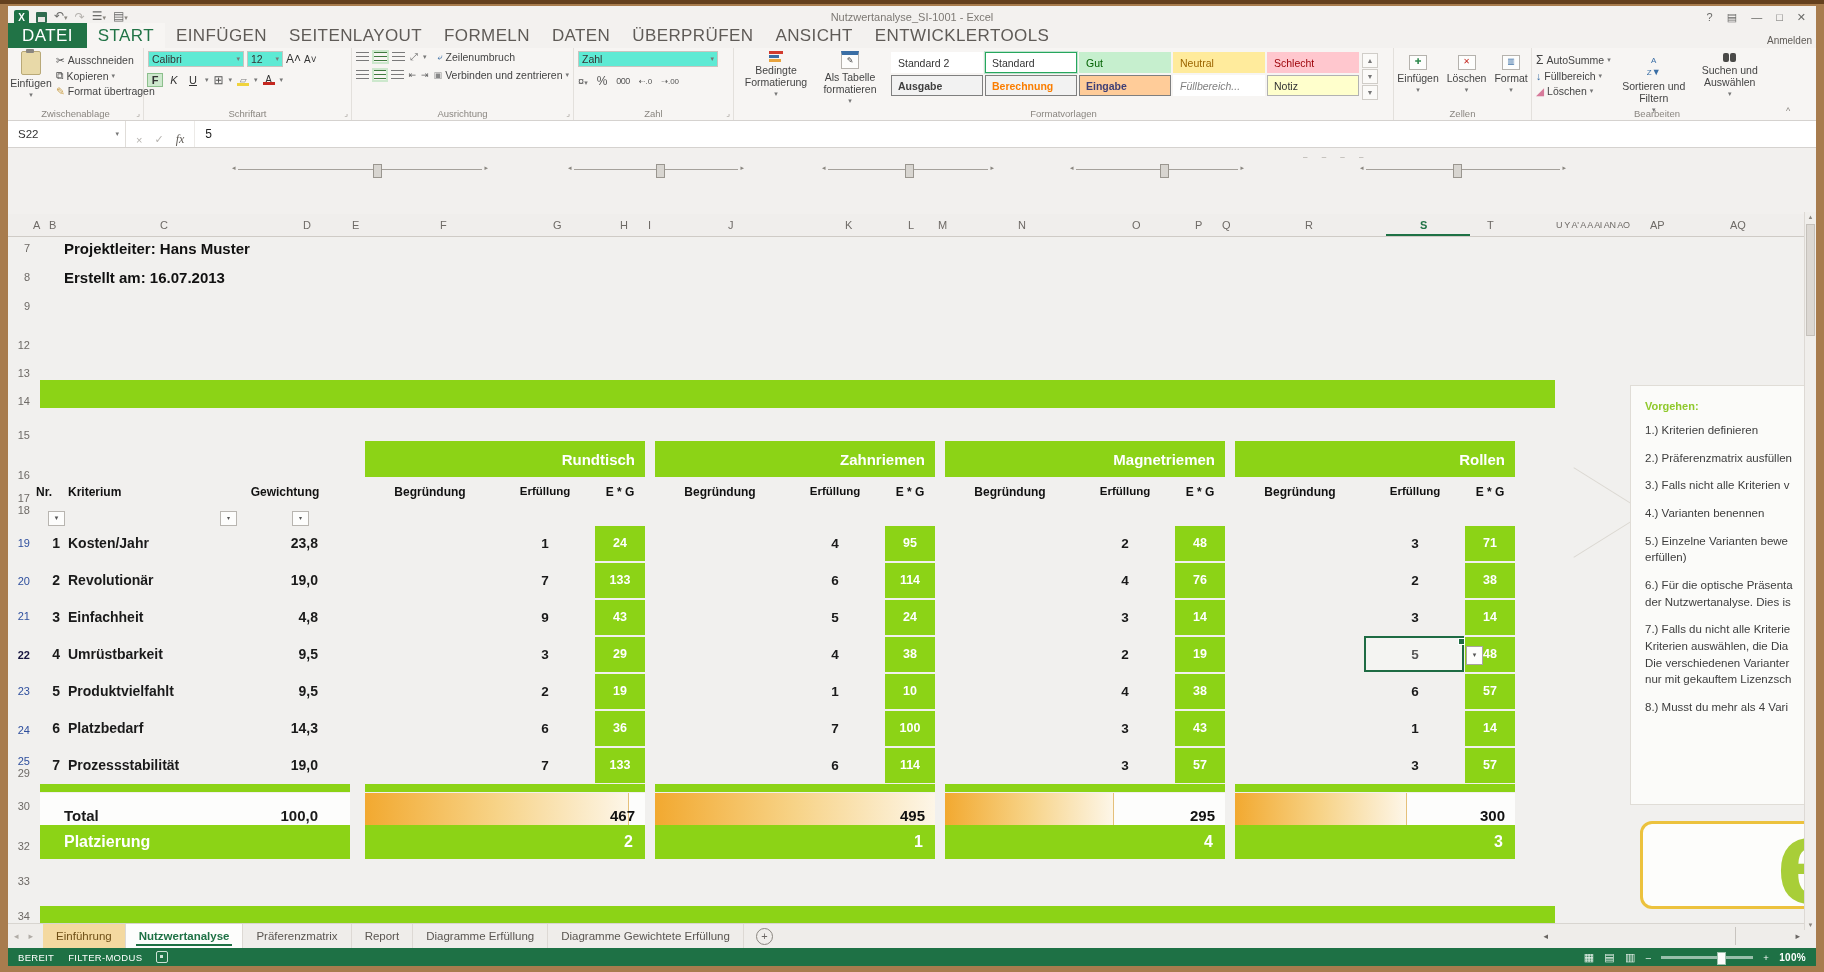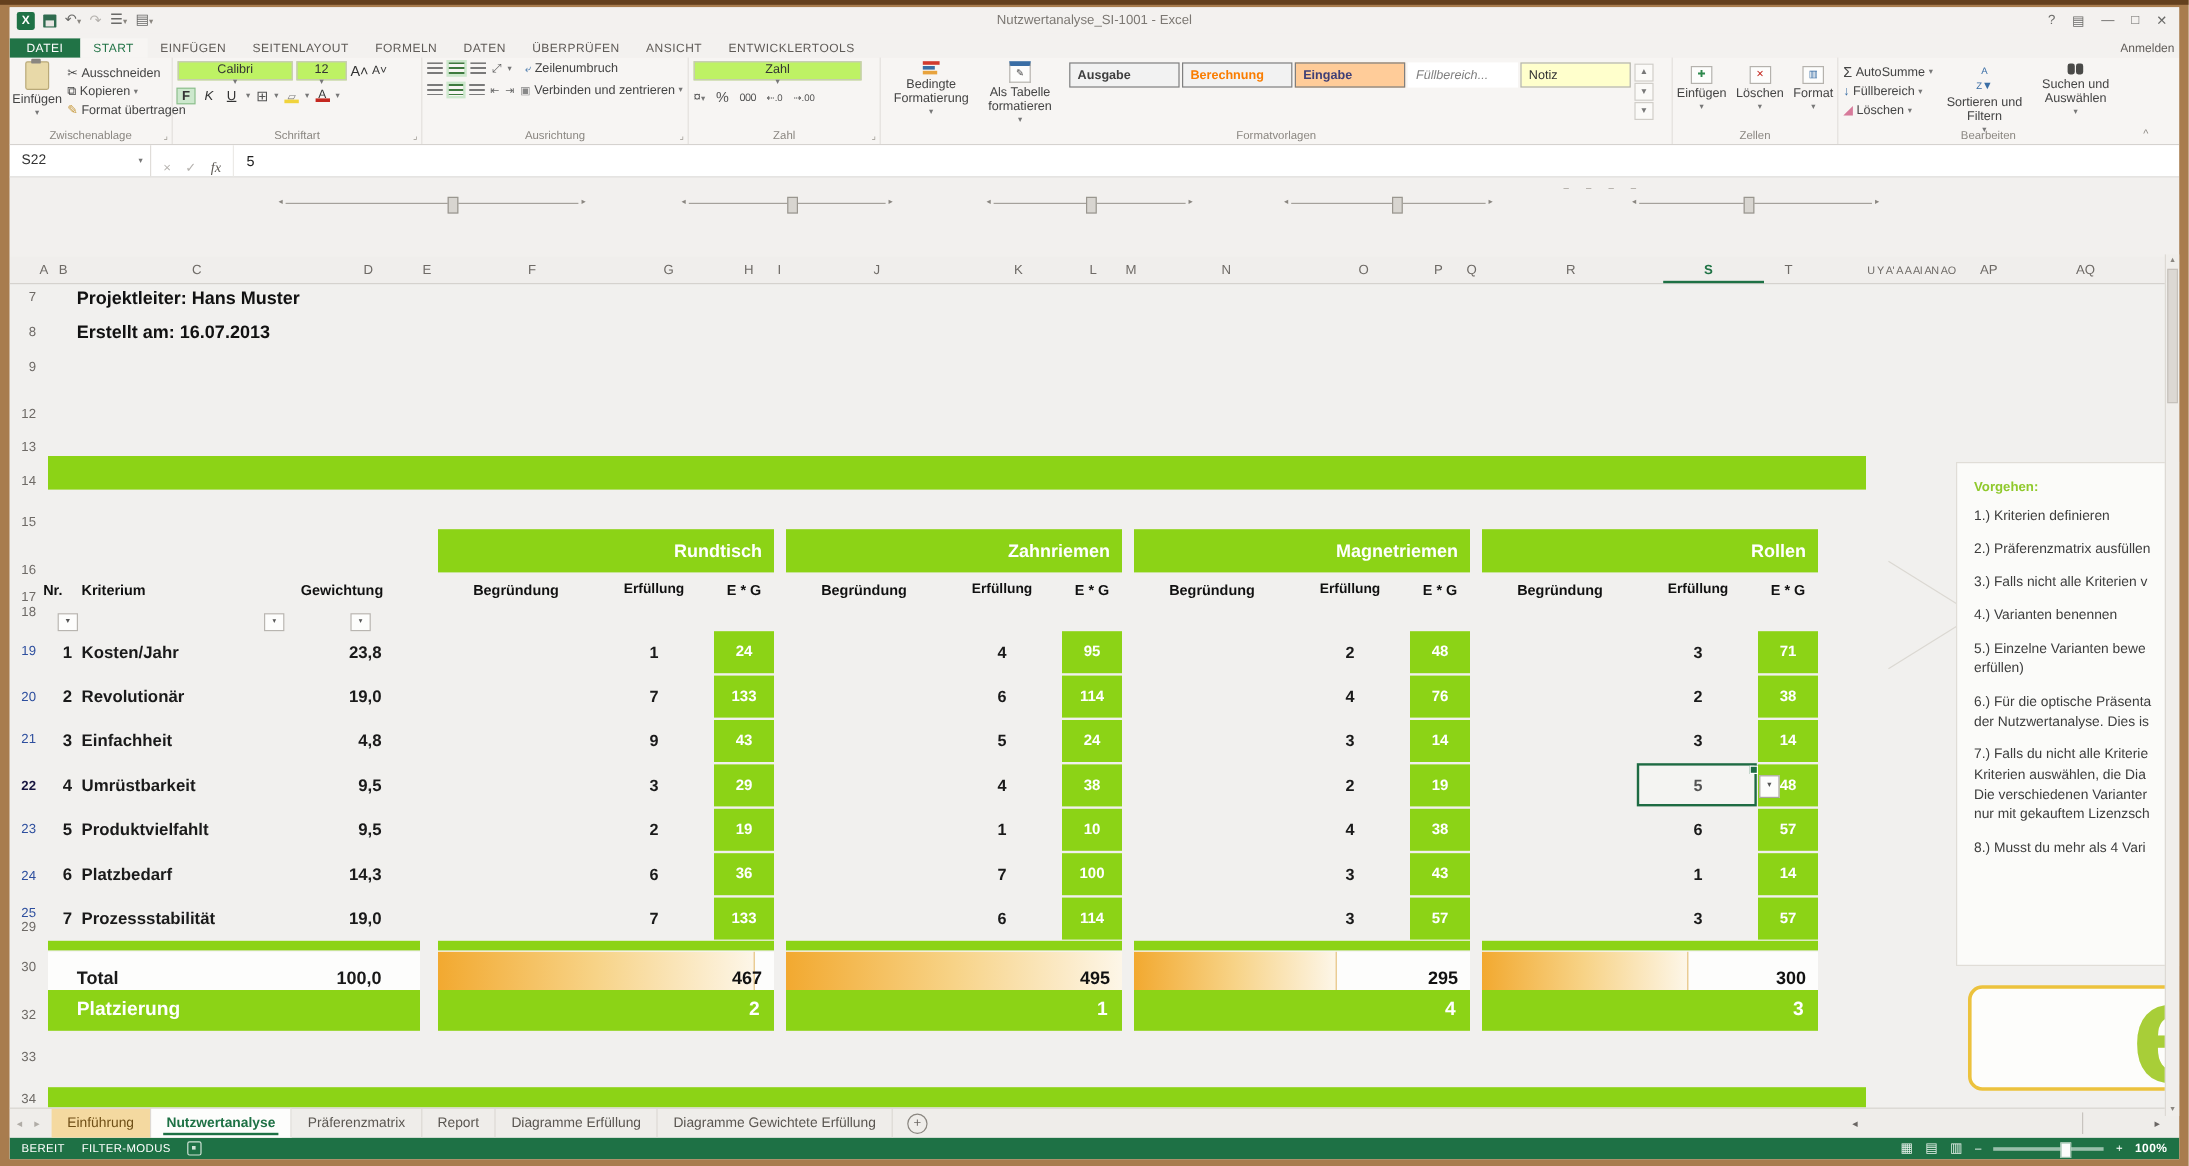--- a/index.html
+++ b/index.html
@@ -18,38 +18,38 @@
   .floppy:after{content:"";position:absolute;left:2px;top:5px;width:7px;height:5px;background:#e8e6e3;}
   .qico{color:#6a6a68;font-size:12px;line-height:12px;}
   .qico.dim{color:#b5b2ae;}
   .qat .mini{font-size:7px;color:#8a8680;}
   .win-title{position:absolute;left:0;right:0;text-align:center;font-size:11px;color:#7c7873;pointer-events:none;}
   .winctl{margin-left:auto;display:flex;align-items:center;gap:14px;padding-right:10px;z-index:2;}
   .winctl span{color:#6a6a68;font-size:11px;}
 
   
   .tabrow{height:20px;background:#f3f1ef;display:flex;align-items:flex-end;flex:0 0 auto;position:relative;}
-  .rtab{font-size:10px;letter-spacing:.4px;color:#5f5b57;padding:3px 11px 2px;white-space:nowrap;}
+  .rtab{font-size:17px;letter-spacing:.4px;color:#5f5b57;padding:3px 11px 2px;white-space:nowrap;}
   .rtab.file{background:#217346;color:#fff;padding:3px 14px 2px;margin-left:0;}
   .rtab.active{color:#217346;background:#f7f5f3;}
   .signin{margin-left:auto;font-size:10px;color:#5f5b57;padding:0 4px 2px 0;white-space:nowrap;overflow:hidden;max-width:58px;}
 
   
   .ribbon{height:72px;background:#f7f5f3;border-bottom:1px solid #d5d2cf;display:flex;flex:0 0 auto;}
   .rgroup{position:relative;border-right:1px solid #e3e0dc;padding:3px 4px 13px;box-sizing:border-box;flex:0 0 auto;}
   .glabel{position:absolute;bottom:1px;left:0;right:0;text-align:center;font-size:9.5px;color:#8a8680;}
   .launcher{position:absolute;bottom:2px;right:3px;color:#9a968f;font-size:8px;}
   .rbtn{font-size:10.5px;color:#444;display:flex;align-items:center;gap:3px;white-space:nowrap;}
   .arrow{font-size:7px;color:#777;}
   .bigbtn{display:flex;flex-direction:column;align-items:center;font-size:10.5px;color:#444;
           justify-content:flex-start;gap:2px;text-align:center;line-height:1.15;}
   .clip-ic{width:18px;height:22px;background:#e8d9a8;border:1px solid #b9a978;border-radius:2px;position:relative;}
   .clip-ic:before{content:"";position:absolute;left:4px;top:-3px;width:8px;height:4px;background:#8a8680;border-radius:1px;}
-  .combo{background:#bef264;border:1px solid #c8c5c0;height:16px;display:flex;align-items:center;
-         font-size:10.5px;color:#333;padding:0 20px;justify-content:space-between;box-sizing:border-box;flex-direction:column;}
+  .combo{background:#5eead4;border:1px solid #c8c5c0;height:16px;display:flex;align-items:center;
+         font-size:10.5px;color:#333;padding:0 3px;justify-content:space-between;box-sizing:border-box;}
   .lines-ic{width:13px;height:10px;background:repeating-linear-gradient(#7a7a7a 0 1.5px,transparent 1.5px 4px);}
   .lines-ic.on{box-shadow:0 0 0 2px #cde8cd;background:repeating-linear-gradient(#3f7a3f 0 1.5px,transparent 1.5px 4px);}
   .fkbtn{font-size:11px;color:#333;width:14px;text-align:center;}
   .fkbtn.bold{font-weight:bold;background:#cde8cd;box-shadow:0 0 0 1px #8cbf8c;}
   .colorbar{display:inline-block;width:12px;height:3px;margin-top:-2px;}
   .style-cell{width:92px;height:21px;font-size:10.5px;display:flex;align-items:center;padding:0 6px;
               box-sizing:border-box;background:#fff;color:#333;margin:1px;border:1px solid transparent;}
   .st-sel{border:1px solid #26a65d;box-shadow:0 0 0 1px #bfe3cf;}
   .st-gut{background:#C6EFCE;color:#006100;}
   .st-neutral{background:#FFEB9C;color:#9C6500;}
@@ -328,20 +328,27 @@
             <span>Bedingte Formatierung</span>
               <span class="arrow">▾</span>
           </div>
           <div class="bigbtn" style="width:72px;">
             <span class="cellbtn-ic" style="border-top:4px solid #3a6ea5;">✎</span>
             <span>Als Tabelle formatieren</span>
               <span class="arrow">▾</span>
           </div>
           <div style="display:flex;flex-direction:column;margin-left:4px;">
             <div style="display:flex;">
+              <div class="style-cell">Standard 2</div>
+              <div class="style-cell st-sel">Standard</div>
+              <div class="style-cell st-gut">Gut</div>
+              <div class="style-cell st-neutral">Neutral</div>
+              <div class="style-cell st-schlecht">Schlecht</div>
+            </div>
+            <div style="display:flex;">
               <div class="style-cell st-ausgabe">Ausgabe</div>
               <div class="style-cell st-berechnung">Berechnung</div>
               <div class="style-cell st-eingabe">Eingabe</div>
               <div class="style-cell st-erkl">Füllbereich...</div>
               <div class="style-cell st-notiz">Notiz</div>
             </div>
           </div>
           <div class="gal-scroll">
             <span>▲</span>
             <span>▼</span>

